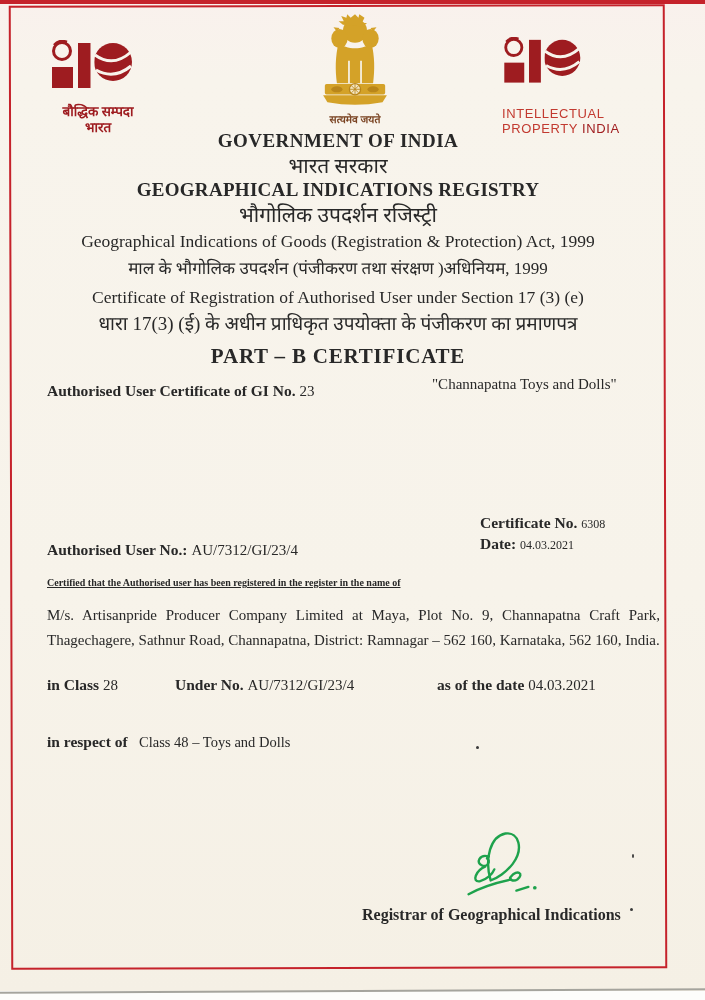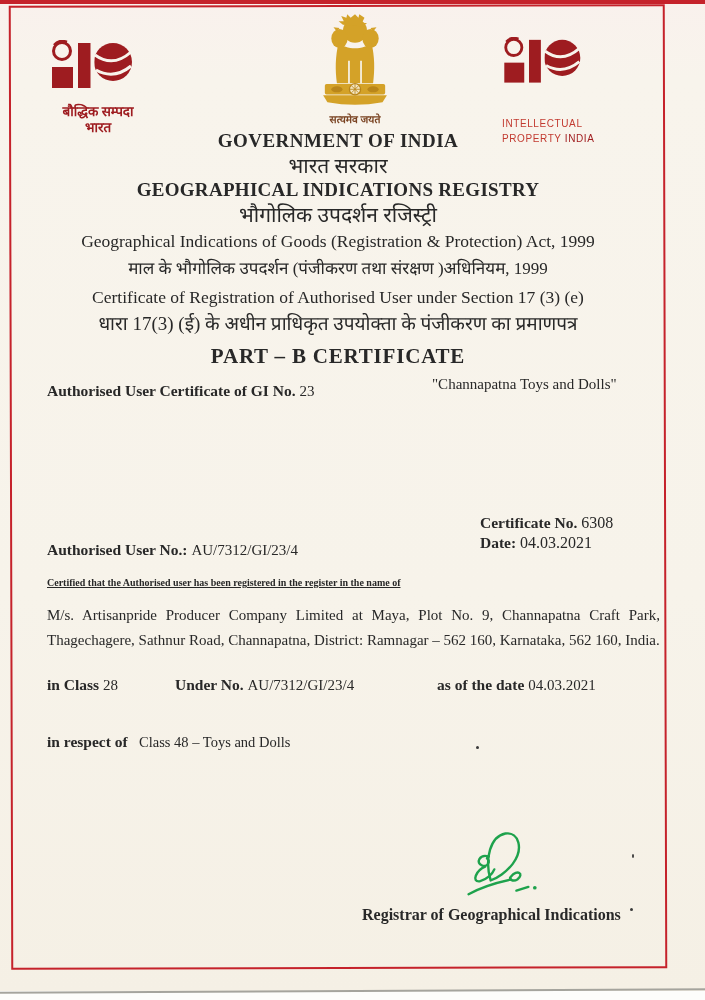--- a/index.html
+++ b/index.html
@@ -27,21 +27,21 @@
   .act-hi       { top:256px; font-size:17px; }
   .cert-en      { top:287px; font-size:17.5px; }
   .cert-hi      { top:310px; font-size:19px; }
   .part-title   { top:344px; font-size:21px; font-weight:bold; letter-spacing:0.8px; }
 
   .gi-label     { left:47px;  top:382px; font-size:15.5px; font-weight:bold; }
   .gi-label .val{ font-size:15px; }
   .gi-name      { left:432px; top:376px; font-size:15px; }
 
   .certno-block { left:480px; top:513px; font-size:15.5px; line-height:20px; }
-  .certno-block .val { font-size:16px; }
+  .certno-block .val { font-size:12px; }
   .authuser     { left:47px;  top:541px; font-size:15.5px; }
   .authuser .val{ font-size:15px; }
   .certified    { left:47px;  top:577px; font-size:10px; font-weight:bold;text-decoration:underline; }
   .holder       { left:47px;  top:603px; width:613px; font-size:15px; line-height:24.5px;
                   text-align:justify; }
 
   .class-row    { top:676px; font-size:15.5px; }
   .class-row .val { font-size:15px; }
   .respect-row  { top:733px; font-size:15.5px; }
   .respect-row .val { font-size:14.5px; }
@@ -52,22 +52,22 @@
   .registrar    { left:362px; top:906px; font-size:16px; font-weight:bold; }
 
   
   .left-logo    { left:42px;  top:40px;  width:112px; text-align:center; }
   .left-logo .cap { font-size:13.5px; font-weight:bold; color:#9e1c20; line-height:16px;
                     font-family:"Liberation Serif",serif; }
   .emblem-box   { left:296px; top:14px;  width:118px; text-align:center; }
   .motto        { font-size:10.5px; color:#7a4423; font-weight:bold; margin-top:2px; }
   .right-logo   { left:502px; top:37px;  width:170px; }
   .right-logo .txt { font-family:"Liberation Sans","DejaVu Sans",sans-serif;
-                     font-size:10px; letter-spacing:0.6px; color:#c23a30; line-height:15px;
-                     margin-top:18px; }
+                     font-size:13px; letter-spacing:0.6px; color:#c23a30; line-height:15px;
+                     margin-top:8px; }
   .right-logo .txt .in { font-weight:normal; color:#a01d1f; }
 
   .speck { position:absolute; background:#3a3a3a; border-radius:50%; }
   .sig { position:absolute; left:452px; top:828px; }
 </style>
 </head>
 <body>
 
 <div class="page">
   <div class="top-strip"></div>

